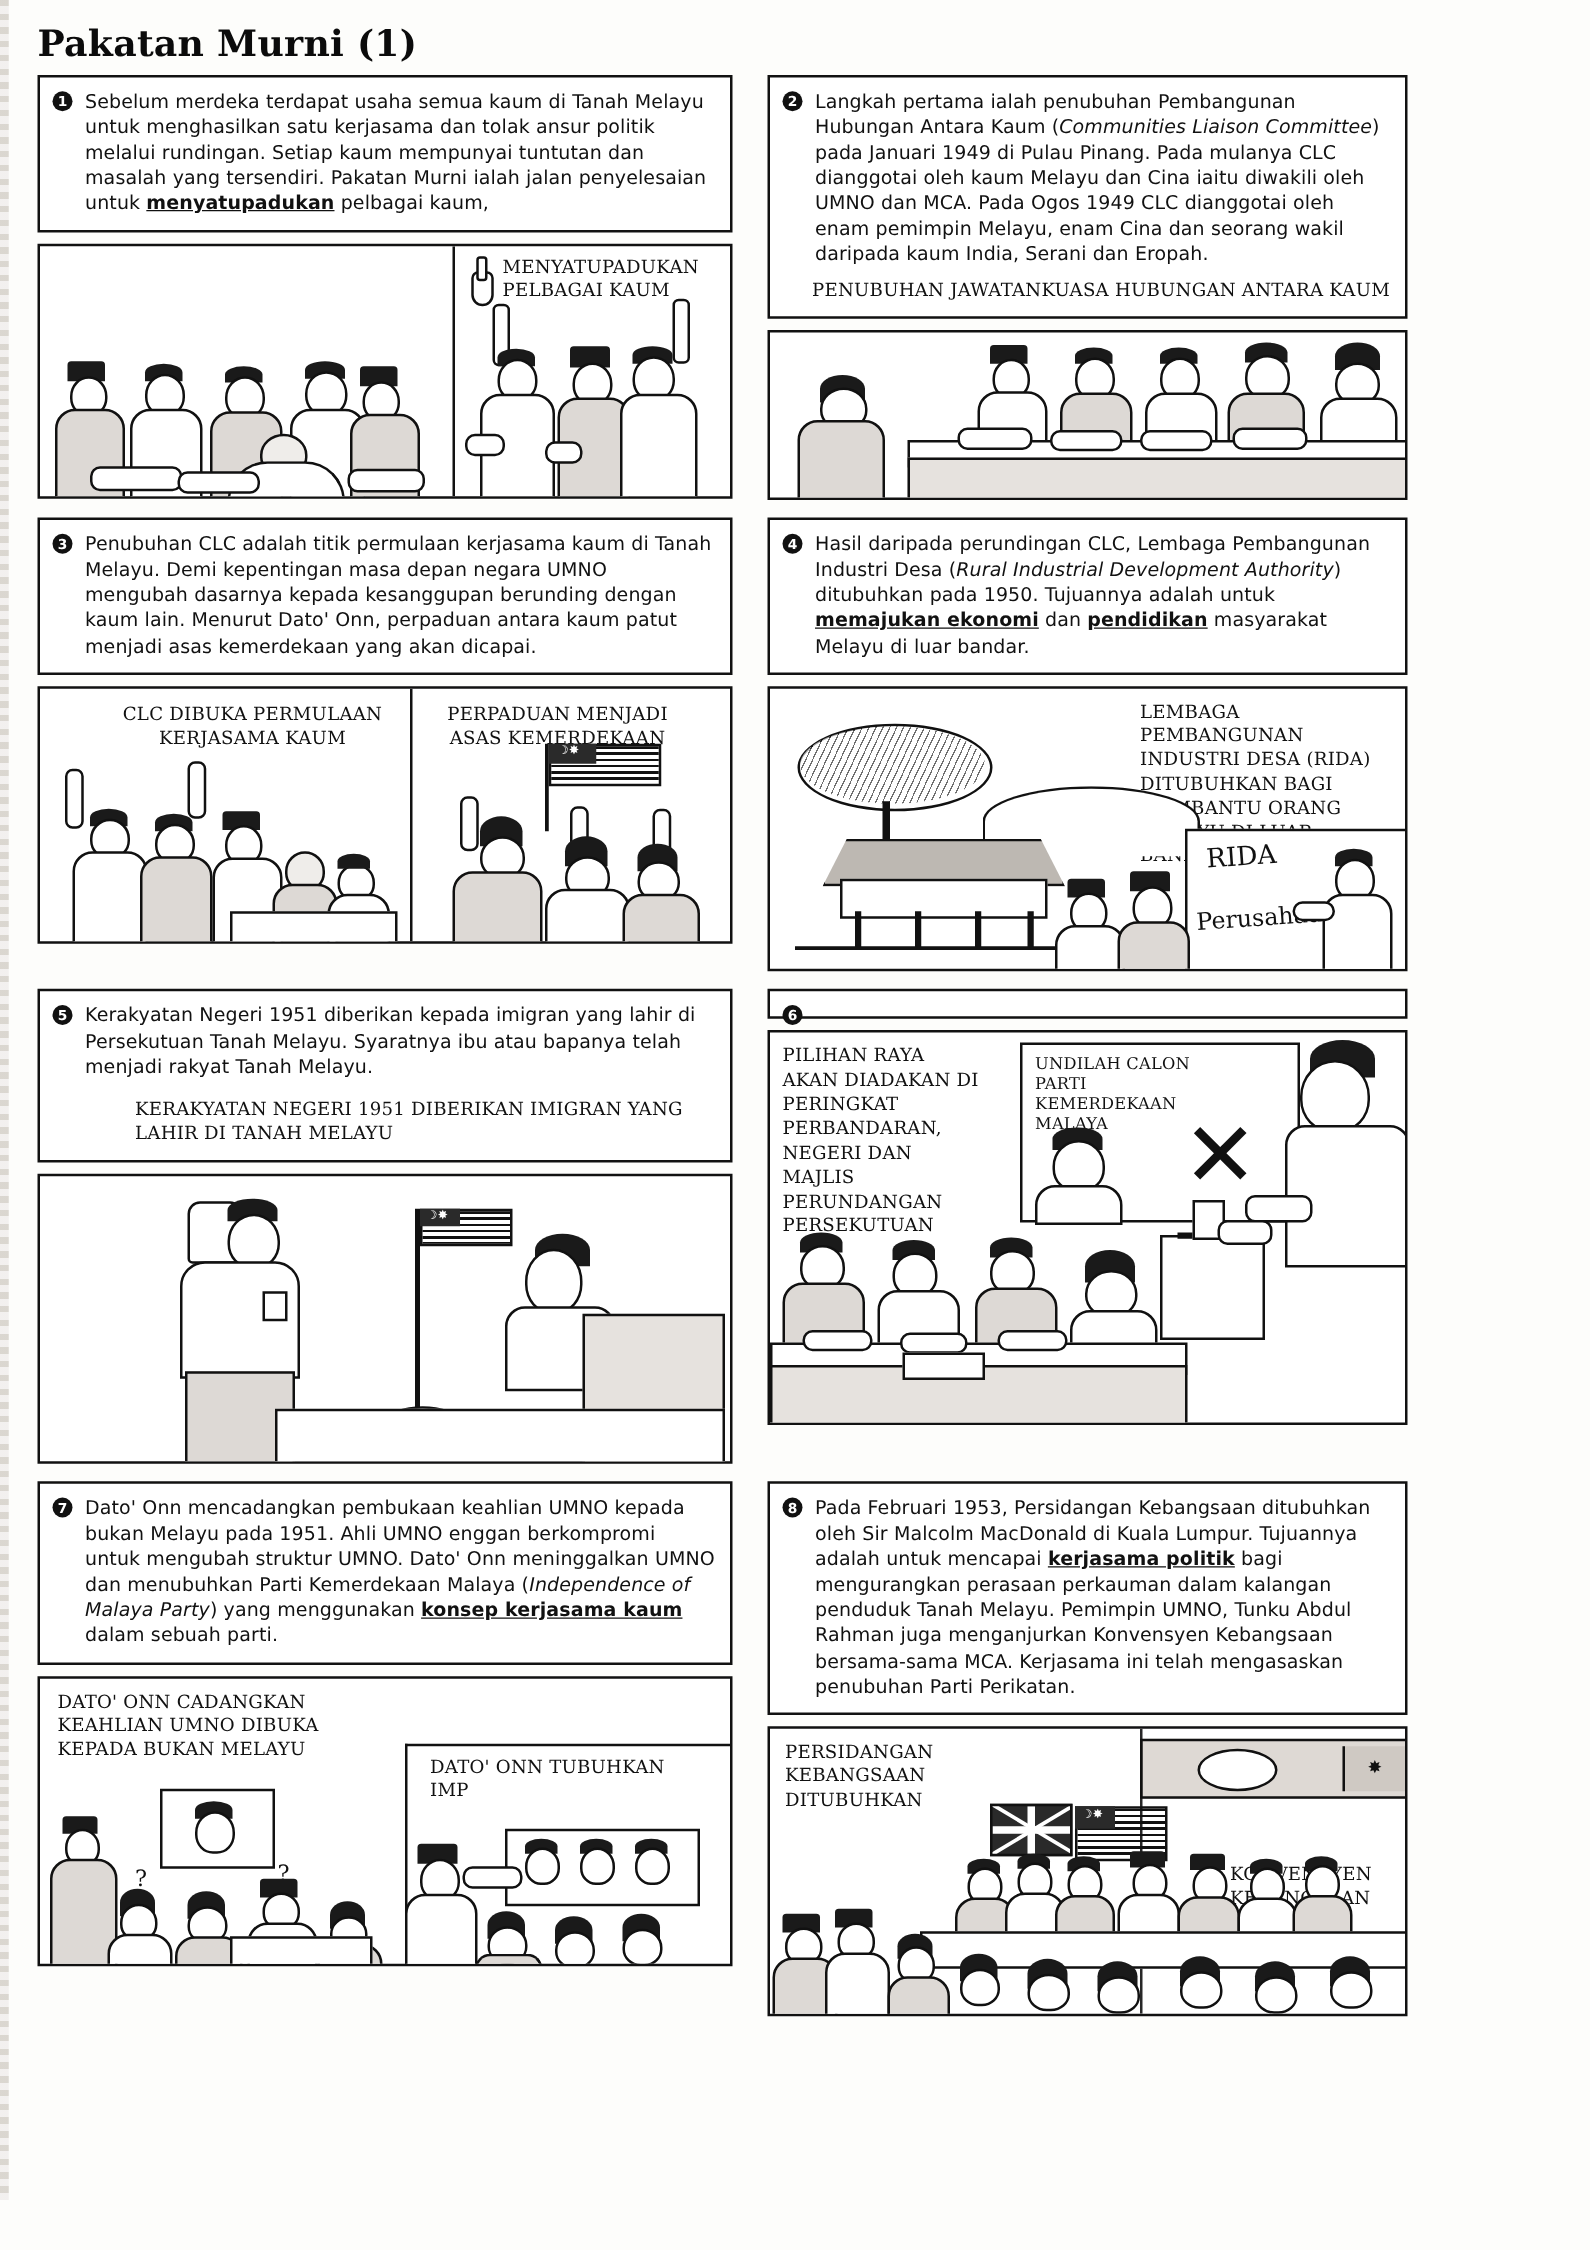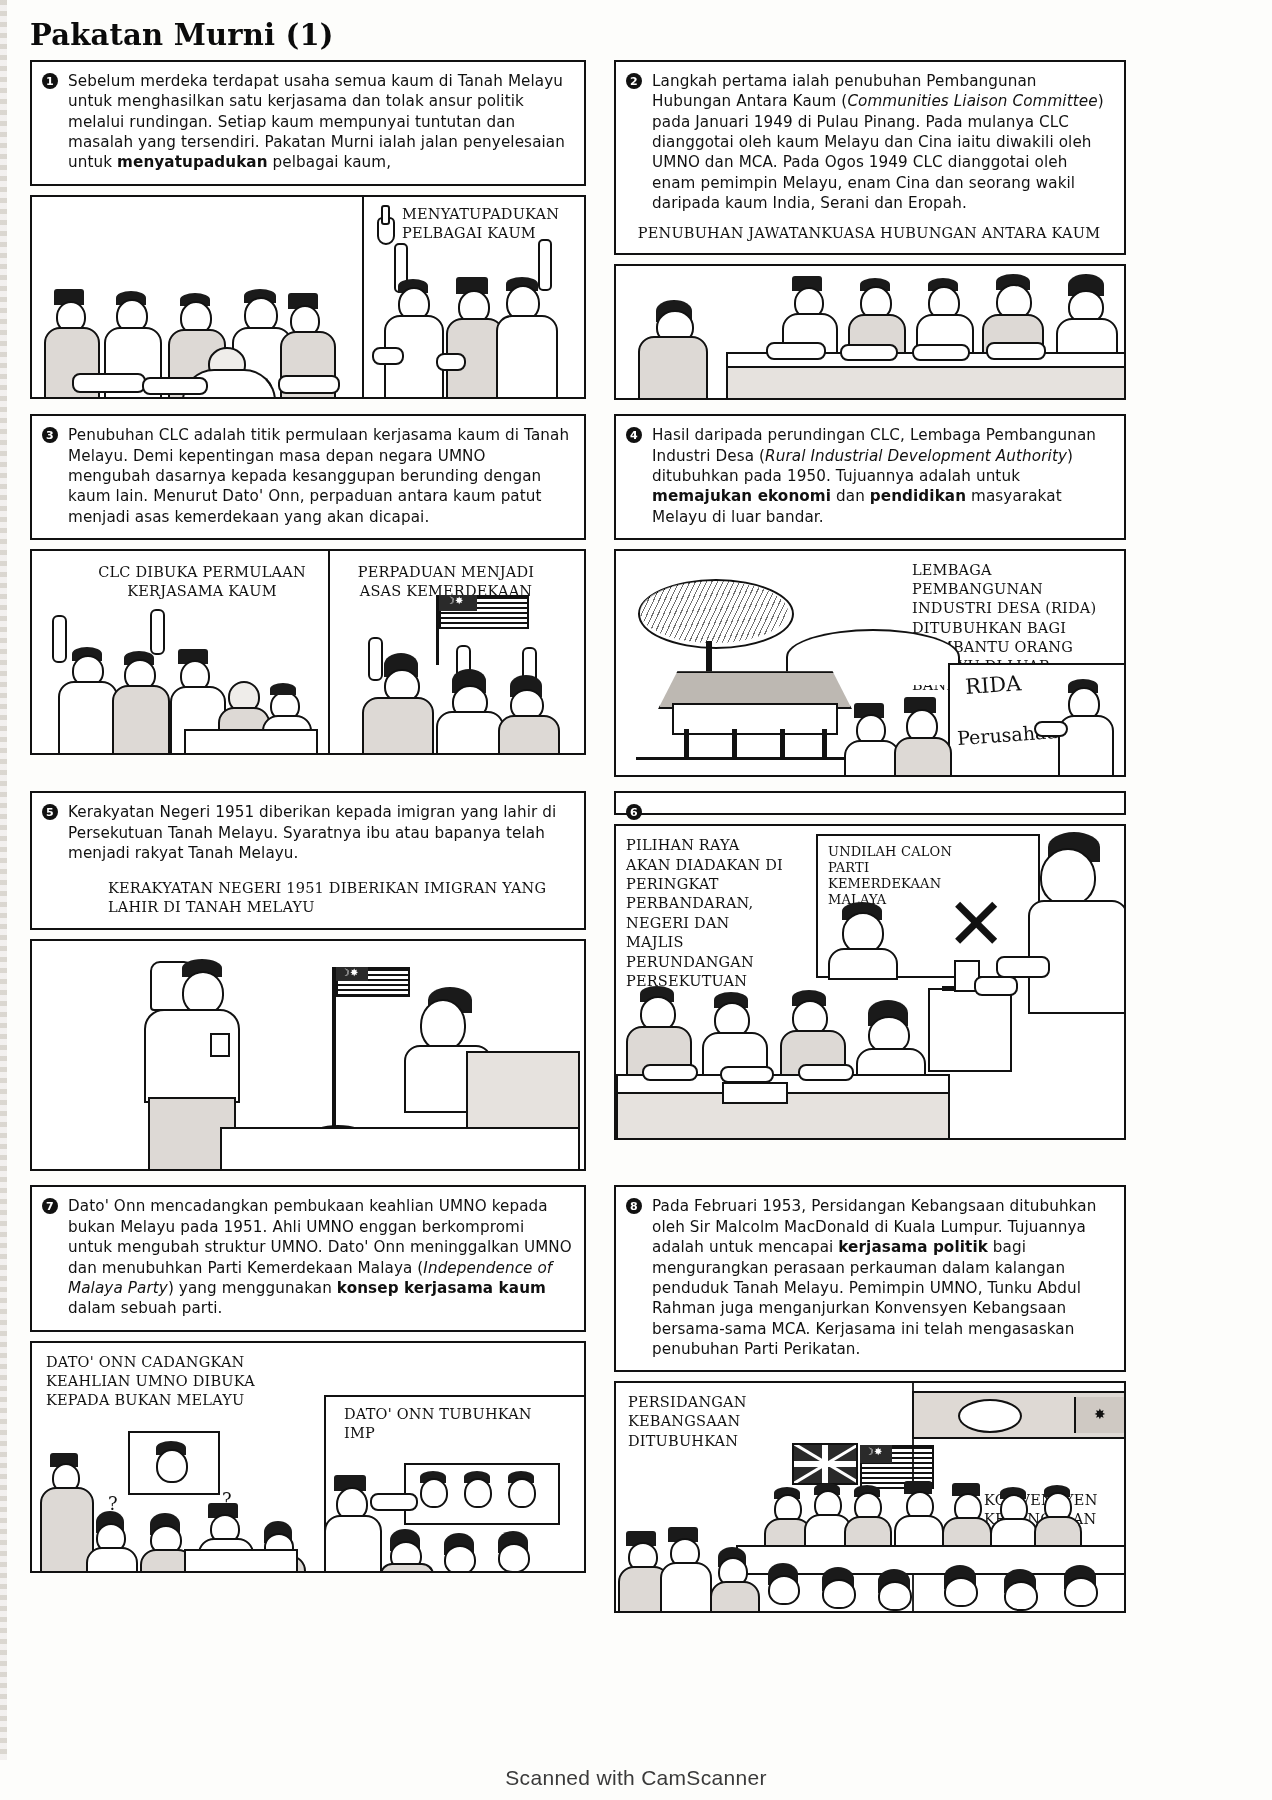--- a/index.html
+++ b/index.html
@@ -49,21 +49,21 @@
     position:relative;
   }
   .num{
     position:absolute;left:0;top:2px;
     width:16px;height:16px;border-radius:50%;
     background:#111;color:#fff;
     font-size:11px;font-weight:bold;
     display:flex;align-items:center;justify-content:center;
     line-height:1;
   }
-  b{font-weight:bold;}
+  b{font-weight:bold;text-decoration:underline;}
   i{font-style:italic;}
 
   .art{
     border:2.5px solid #111;
     border-top:none;
     background:#fff;
     position:relative;
     overflow:hidden;
   }
   .art.sep{border-top:2.5px solid #111;margin-top:9px;}
@@ -193,21 +193,21 @@
         </div>
       </div>
     </div>
 
     <div class="panel">
       <div class="tbox">
         <p>
           <span class="num">2</span>
           <span>Langkah pertama ialah penubuhan Pembangunan Hubungan Antara Kaum (</span><i>Communities Liaison Committee</i><span>) pada Januari 1949 di Pulau Pinang. Pada mulanya CLC dianggotai oleh kaum Melayu dan Cina iaitu diwakili oleh UMNO dan MCA. Pada Ogos 1949 CLC dianggotai oleh enam pemimpin Melayu, enam Cina dan seorang wakil daripada kaum India, Serani dan Eropah.</span>
         </p>
-        <div class="cap" style="text-align:center;margin-top:10px;line-height:1.3;">
+        <div class="cap" style="text-align:right;margin-top:10px;line-height:1.3;">
           <span>PENUBUHAN JAWATANKUASA HUBUNGAN ANTARA KAUM</span>
         </div>
       </div>
 
       <div class="art sep" style="height:132px">
         <div>
           <div class="songkok" style="left:176px;top:10px;width:30px;height:15px;"></div>
           <div class="head" style="left:178px;top:21px;width:26px;height:28px;"></div>
           <div class="body" style="left:166px;top:47px;width:52px;height:40px;"></div>
 
@@ -611,14 +611,13 @@
           <div class="hair" style="left:388px;top:186px;width:32px;height:24px;"></div>
           <div class="head" style="left:388px;top:198px;width:30px;height:26px;"></div>
           <div class="hair" style="left:448px;top:182px;width:32px;height:24px;"></div>
           <div class="head" style="left:448px;top:194px;width:30px;height:26px;"></div>
         </div>
       </div>
     </div>
 
   </div>
 
-  <div class="footer">Scanned with CamScanner</div>
 </div>
 
 </body></html>

